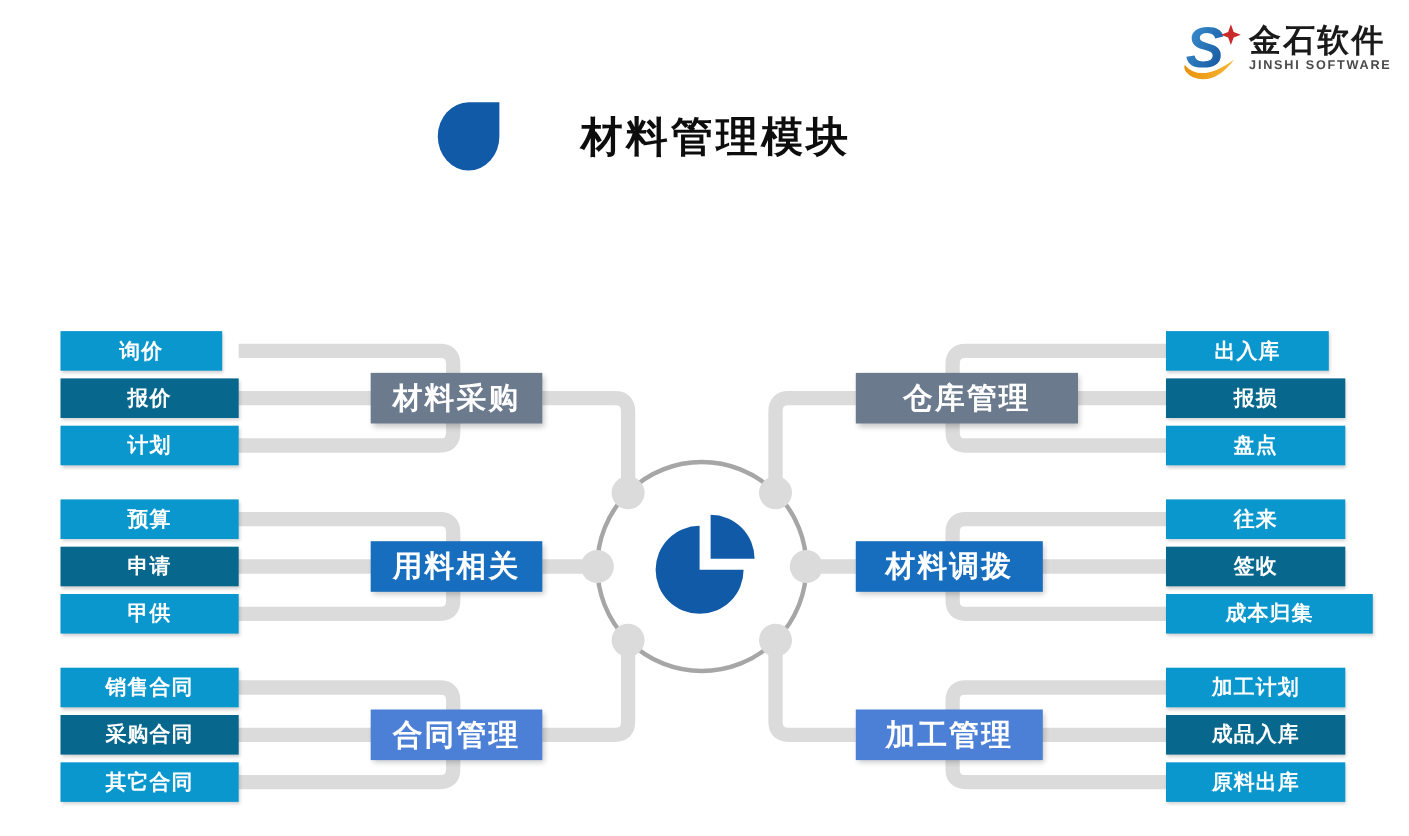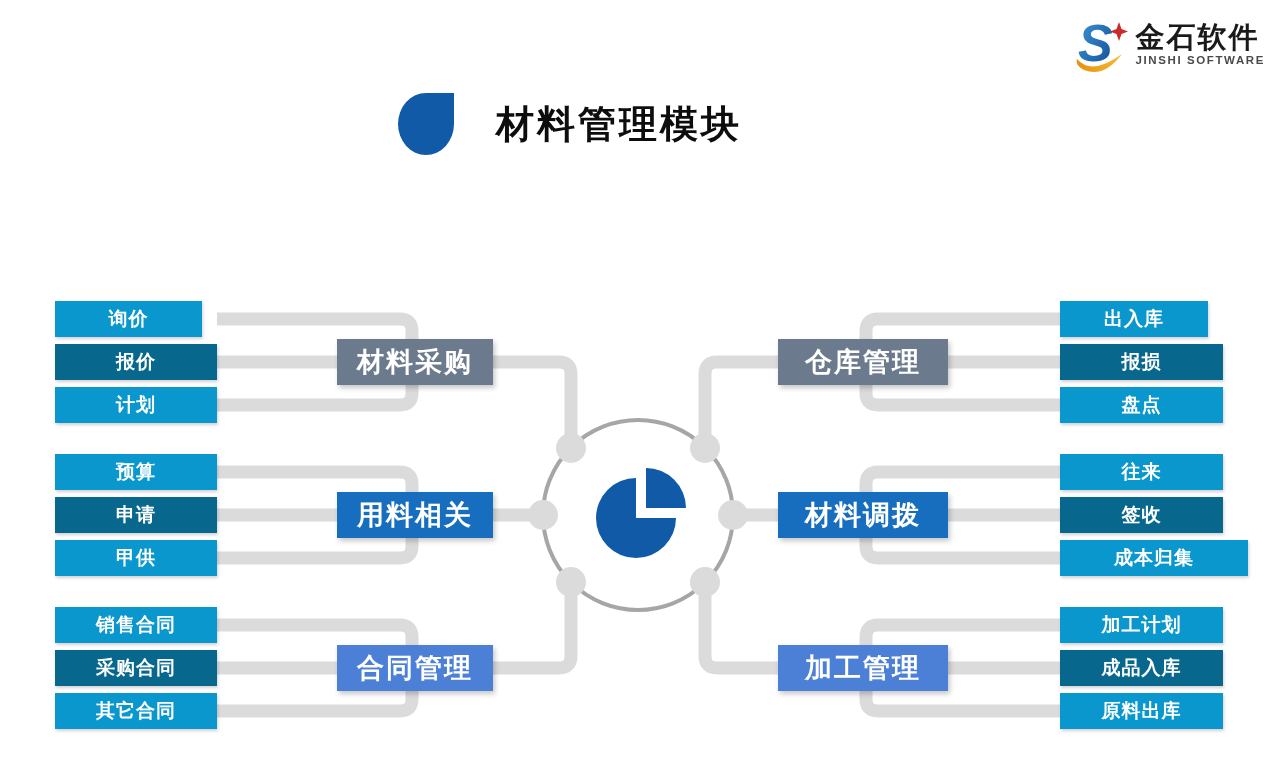--- a/index.html
+++ b/index.html
@@ -9,21 +9,21 @@
   html,body{margin:0;padding:0;background:#fff;}
   body{font-family:"Liberation Sans", sans-serif;}
   #stage{position:relative;width:1281px;height:760px;background:#fff;overflow:hidden;}
 
   
   #logo{position:absolute;top:14px;right:16px;display:flex;align-items:center;gap:6px;}
   #logo .names{display:flex;flex-direction:column;justify-content:center;}
   #logo .cn{font-size:29px;font-weight:800;color:#1a1a1a;letter-spacing:2px;line-height:1.05;}
   #logo .en{font-size:11.5px;font-weight:700;color:#4a4a4a;letter-spacing:1.6px;margin-top:2px;}
 
-  #title-block{position:absolute;left:398px;top:93px;display:flex;align-items:center;}
+  #title-block{position:absolute;left:398px;top:93px;display:flex;align-items:center;gap:32px;}
   #title-drop{width:56px;height:62px;background:var(--drop);border-radius:50% 0 50% 50%;}
   #page-title{margin:0 0 0 42px;font-size:38px;font-weight:800;color:#0d0d0d;letter-spacing:3px;}
 
   
   #connector-layer{position:absolute;left:0;top:0;width:1281px;height:760px;}
 
   .item{position:absolute;height:36px;display:flex;align-items:center;justify-content:center;
         color:#fff;font-size:19px;font-weight:600;letter-spacing:1px;
         box-shadow:1px 2px 3px rgba(0,0,0,.18);}
   .group-label{position:absolute;height:46px;display:flex;align-items:center;justify-content:center;
@@ -120,21 +120,21 @@
         <div class="item" style="left: 55px; top: 497px; width: 162px; background: var(--item-dark);">申请</div>
         <div class="item" style="left: 55px; top: 540px; width: 162px; background: var(--item-light);">甲供</div>
       </div>
       <div>
         <div class="group-label" style="left: 337px; top: 645px; width: 156px; background: rgb(76, 127, 214);">合同管理</div>
         <div class="item" style="left: 55px; top: 607px; width: 162px; background: var(--item-light);">销售合同</div>
         <div class="item" style="left: 55px; top: 650px; width: 162px; background: var(--item-dark);">采购合同</div>
         <div class="item" style="left: 55px; top: 693px; width: 162px; background: var(--item-light);">其它合同</div>
       </div>
       <div>
-        <div class="group-label" style="left: 778px; top: 339px; width: 170px; background: rgb(107, 122, 141);">仓库管理</div>
+        <div class="group-label" style="left: 778px; top: 339px; width: 202px; background: rgb(107, 122, 141);">仓库管理</div>
         <div class="item" style="left: 1060px; top: 301px; width: 148px; background: var(--item-light);">出入库</div>
         <div class="item" style="left: 1060px; top: 344px; width: 163px; background: var(--item-dark);">报损</div>
         <div class="item" style="left: 1060px; top: 387px; width: 163px; background: var(--item-light);">盘点</div>
       </div>
       <div>
         <div class="group-label" style="left: 778px; top: 492px; width: 170px; background: rgb(23, 109, 190); text-align: center;">材料调拨</div>
         <div class="item" style="left: 1060px; top: 454px; width: 163px; background: var(--item-light);">往来</div>
         <div class="item" style="left: 1060px; top: 497px; width: 163px; background: var(--item-dark);">签收</div>
         <div class="item" style="left: 1060px; top: 540px; width: 188px; background: var(--item-light);">成本归集</div>
       </div>

